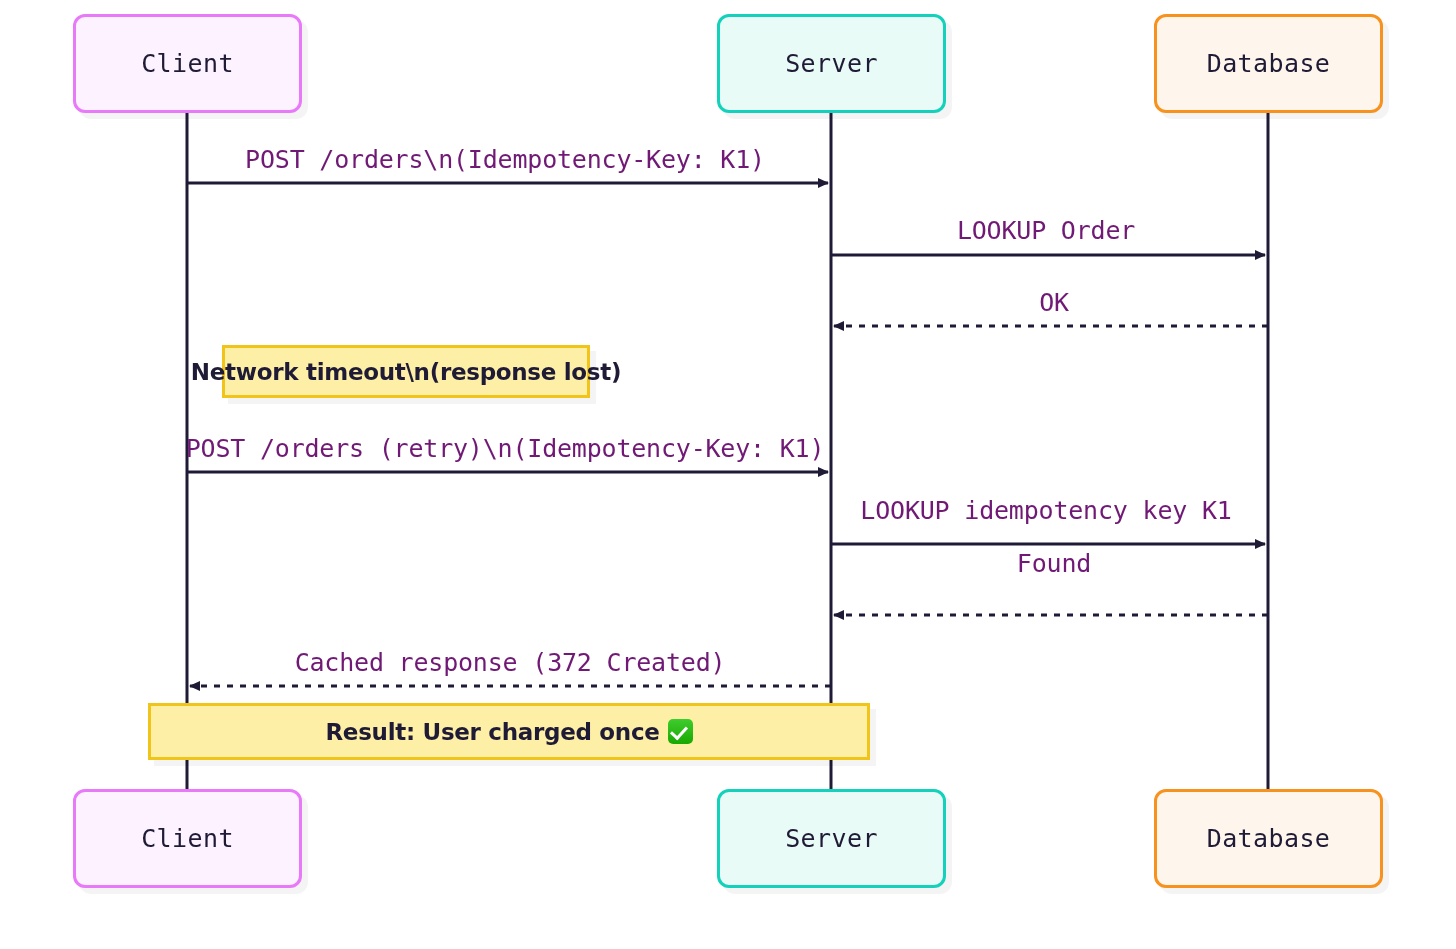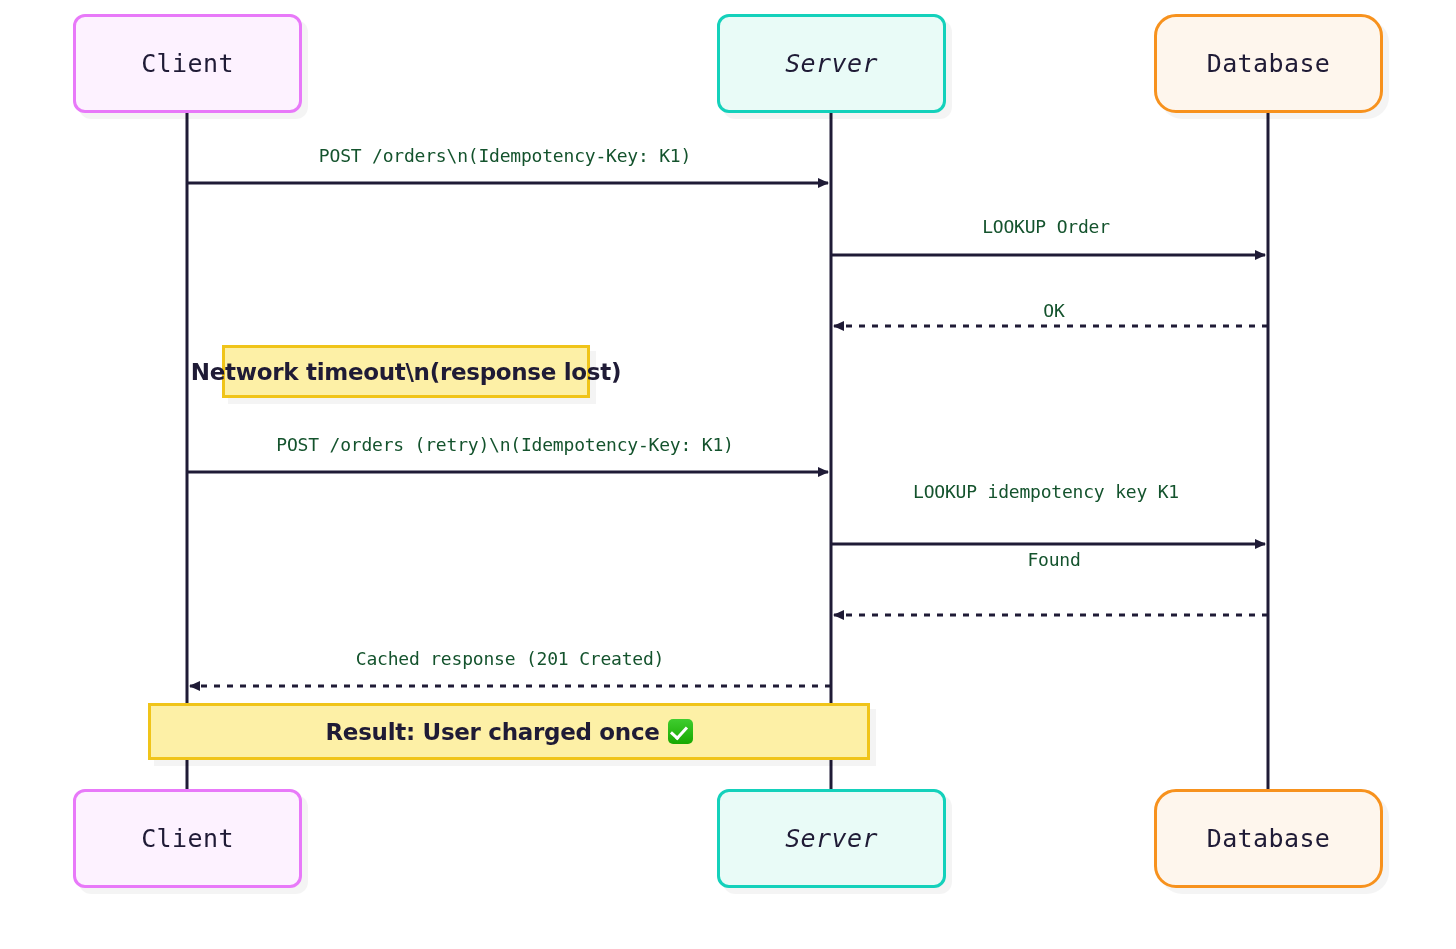--- a/index.html
+++ b/index.html
@@ -41,33 +41,31 @@
     letter-spacing: 0.4px;
     white-space: nowrap;
   }
   .actor-client {
     border-color: #e879f9;
     background: #fdf2ff;
   }
   .actor-server {
     border-color: #14d1bb;
     background: #e9fbf7;
-    font-style: italic;
   }
   .actor-database {
     border-color: #f7921e;
     background: #fef6ed;
-    border-radius: 22px;
   }
   
   .msg-label {
     position: absolute;
     font-family: "DejaVu Sans Mono", "Liberation Mono", monospace;
-    font-size: 18px;
-    color: #14532d;
+    font-size: 25px;
+    color: #701a75;
     white-space: nowrap;
     transform: translateX(-50%);
     z-index: 4;
     letter-spacing: -0.2px;
   }
   
   .note-box {
     position: absolute;
     box-sizing: border-box;
     background: #fdf0a6;
@@ -158,25 +156,25 @@
       <div class="actor-box actor-server" style="left: 717px; top: 789px; width: 229px; height: 99px; border-color: rgb(20, 209, 187); background: rgb(233, 251, 247);">
         <span class="actor-label">Server</span>
       </div>
       <div class="actor-box actor-database" style="left: 1154px; top: 789px; width: 229px; height: 99px; border-color: rgb(247, 146, 30); background: rgb(254, 246, 237);">
         <span class="actor-label">Database</span>
       </div>
     </div>
   <div id="msg-labels">
       <div class="msg-label" style="left: 505px; top: 145px;">POST /orders\n(Idempotency-Key: K1)</div>
       <div class="msg-label" style="left: 1046px; top: 216px;">LOOKUP Order</div>
-      <div class="msg-label" style="left: 1054px; top: 300px;">OK</div>
+      <div class="msg-label" style="left: 1054px; top: 288px;">OK</div>
       <div class="msg-label" style="left: 505px; top: 434px;">POST /orders (retry)\n(Idempotency-Key: K1)</div>
-      <div class="msg-label" style="left: 1046px; top: 481px;">LOOKUP idempotency key K1</div>
+      <div class="msg-label" style="left: 1046px; top: 496px;">LOOKUP idempotency key K1</div>
       <div class="msg-label" style="left: 1054px; top: 549px;">Found</div>
-      <div class="msg-label" style="left: 510px; top: 648px;">Cached response (201 Created)</div>
+      <div class="msg-label" style="left: 510px; top: 648px;">Cached response (372 Created)</div>
     </div>
   <div id="notes-layer">
       <div class="note-box" style="left: 222px; top: 345px; width: 368px; height: 53px; background: rgb(253, 240, 166); border-color: rgb(240, 196, 25);">
         <span class="note-text">
           <span>Network timeout\n(response lost)</span>
         </span>
       </div>
       <div class="note-box" style="left: 148px; top: 703px; width: 722px; height: 57px; background: rgb(253, 240, 166); border-color: rgb(240, 196, 25);">
         <span class="note-text">
           <span>Result: User charged once</span>

